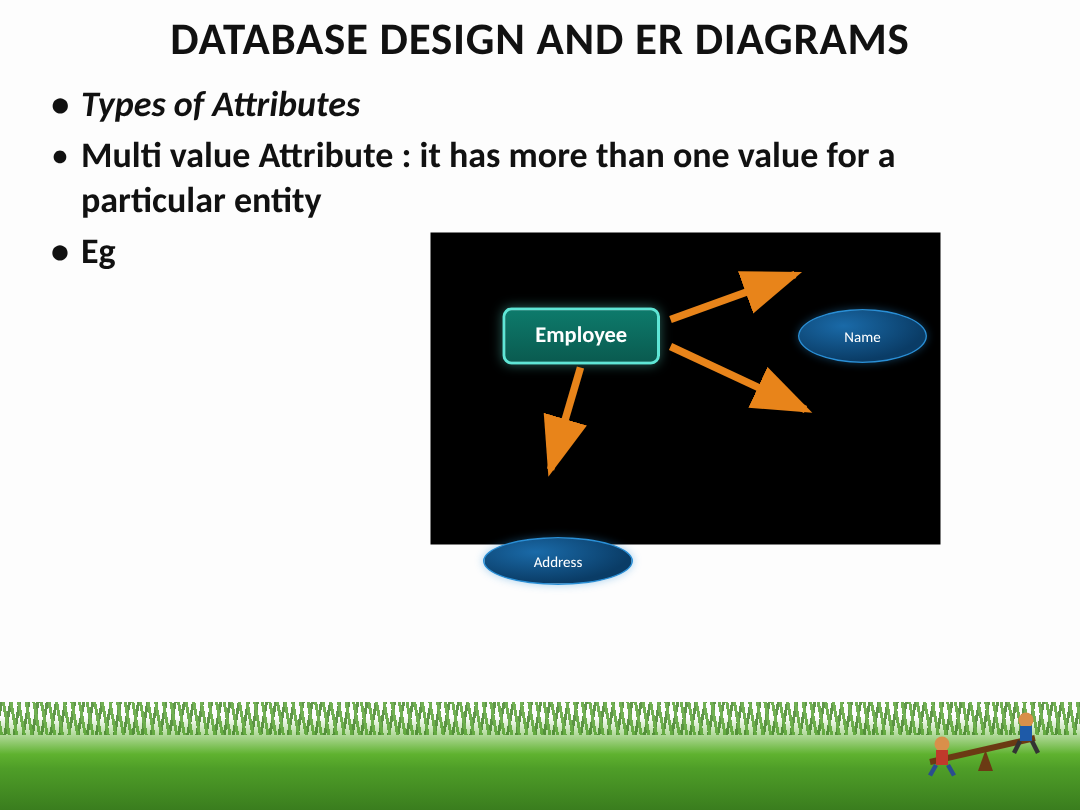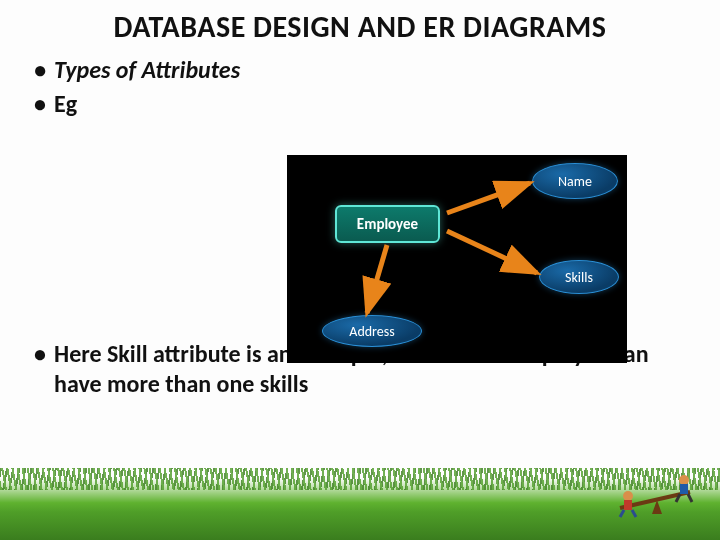--- a/index.html
+++ b/index.html
@@ -74,26 +74,27 @@
     align-items: center;
     justify-content: center;
     box-shadow: 0 0 8px rgba(95,230,214,.4);
   }
   .attr {
     position: absolute;
     background: radial-gradient(ellipse at 35% 30%, #1a6aa8 0%, #0a3c66 70%);
     border: 1px solid #2a8fd6;
     border-radius: 50%;
     color: #fff;
-    font-size: 14px;
+    font-size: 10px;
     font-weight: 500;
     display: flex;
     align-items: center;
     justify-content: center;
     box-shadow: 0 0 6px rgba(42,143,214,.4);
+    margin-top: 43px;
   }
   .attr.name    { left: 245px; top: 8px;   width: 86px; height: 36px; }
   .attr.skills  { left: 252px; top: 105px; width: 80px; height: 34px; }
   .attr.address { left: 35px;  top: 160px; width: 100px; height: 32px; }
 
   .arrow {
     position: absolute;
     pointer-events: none;
   }
 
@@ -126,30 +127,29 @@
 </style>
 </head>
 <body>
 
 <div class="slide">
 
   <h1 class="title">DATABASE DESIGN AND ER DIAGRAMS</h1>
 
   <ul class="bullets">
     <li class="b1">Types of Attributes</li>
+    <li class="b2">
+      <span class="lead">Multi value Attribute</span><span class="rest"> : it has more than one value for a particular entity</span>
+    </li>
     <li class="b3">Eg</li>
-    <li class="b4" style="margin-top:220px;">
-      <span>Here </span><span>Skill</span><span> attribute is an example, because an employee can have more than one skills</span>
-    </li>
   </ul>
 
   <div class="diagram-wrap">
     <div class="entity">Employee</div>
     <div class="attr name">Name</div>
-    <div class="attr skills">Skills</div>
     <div class="attr address">Address</div>
 
     <svg class="arrow" width="340" height="208" style="left:0;top:0">
       <defs>
         <marker id="ah" markerWidth="10" markerHeight="10" refX="7" refY="3" orient="auto">
           <path d="M0,0 L8,3 L0,6 Z" fill="#e8841a"></path>
         </marker>
       </defs>
       <line x1="160" y1="58" x2="243" y2="28" stroke="#e8841a" stroke-width="5" marker-end="url(#ah)"></line>
       <line x1="160" y1="76" x2="250" y2="118" stroke="#e8841a" stroke-width="5" marker-end="url(#ah)"></line>

